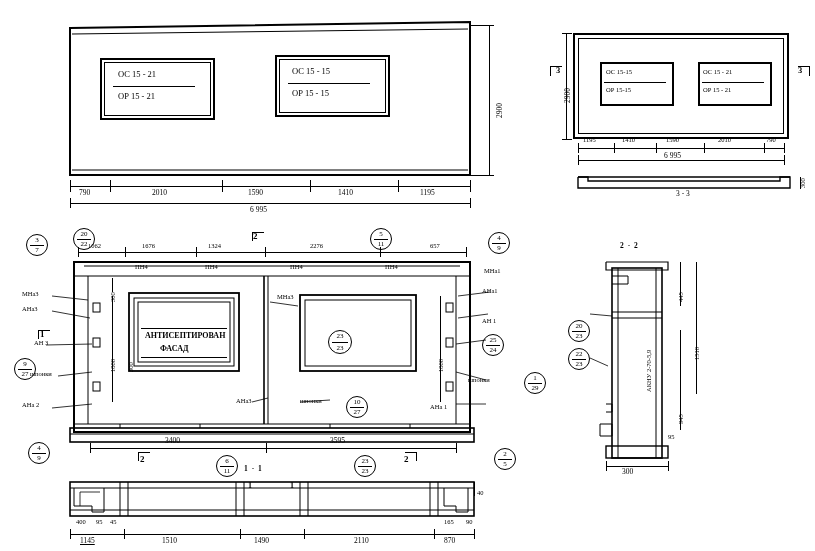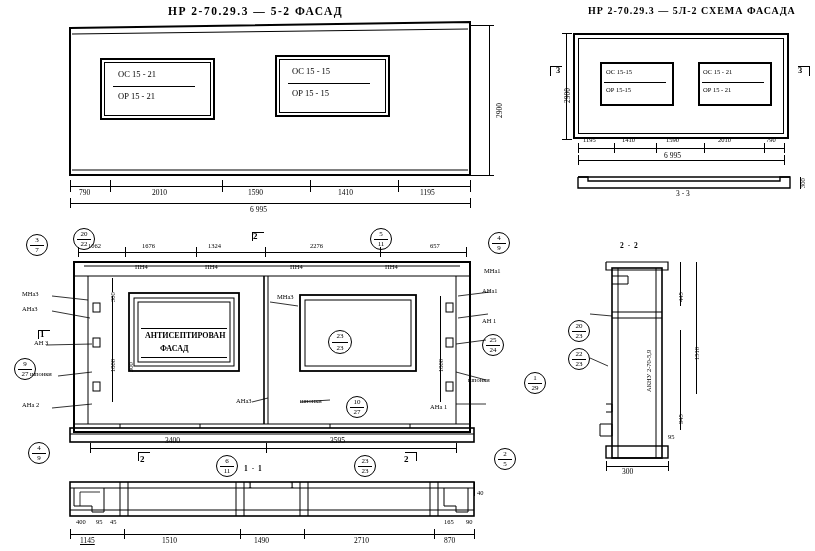--- a/index.html
+++ b/index.html
@@ -23,22 +23,20 @@
   .circ .n2{position:absolute;left:0;right:0;bottom:1px;font-size:7px;}
   .circ .div{position:absolute;left:3px;right:3px;top:50%;height:1px;background:#000;}
   .rot{transform-origin:0 0;}
   svg{position:absolute;left:0;top:0;overflow:visible;}
 </style>
 </head>
 <body>
 
 <div class="sheet">
 
-  <div class="t ttl" style="left:168px;top:6px;">НР 2-70.29.3 — 5-2   ФАСАД</div>
-  <div class="t ttl" style="left:588px;top:6px;font-size:10px;letter-spacing:1px;">НР 2-70.29.3 — 5Л-2  СХЕМА ФАСАДА</div>
 
   <svg width="815" height="551">
     <polygon points="70,28 470,22 470,175 70,175" fill="none" stroke="#000" stroke-width="2"></polygon>
 
     <line x1="72" y1="34" x2="468" y2="29" stroke="#000" stroke-width="1"></line>
     <line x1="72" y1="170" x2="468" y2="170" stroke="#000" stroke-width="1"></line>
   </svg>
 
   <div class="bx2" style="left:100px;top:58px;width:115px;height:62px;"></div>
   <div class="bx" style="left:104px;top:62px;width:107px;height:54px;"></div>
@@ -379,21 +377,21 @@
   <div class="ln v" style="left:70px;top:529px;height:10px;"></div>
   <div class="ln v" style="left:124px;top:529px;height:10px;"></div>
   <div class="ln v" style="left:240px;top:529px;height:10px;"></div>
   <div class="ln v" style="left:304px;top:529px;height:10px;"></div>
   <div class="ln v" style="left:434px;top:529px;height:10px;"></div>
   <div class="ln v" style="left:474px;top:529px;height:10px;"></div>
 
   <div class="t sm" style="left:80px;top:537px;text-decoration:underline;">1145</div>
   <div class="t sm" style="left:162px;top:537px;">1510</div>
   <div class="t sm" style="left:254px;top:537px;">1490</div>
-  <div class="t sm" style="left:354px;top:537px;">2710</div>
+  <div class="t sm" style="left:354px;top:537px;">2110</div>
   <div class="t sm" style="left:444px;top:537px;">870</div>
 
   <div class="t sm" style="left:620px;top:242px;font-weight:bold;letter-spacing:1px;">2 - 2</div>
 
   <svg width="815" height="551">
 
     <rect x="612" y="268" width="50" height="190" fill="none" stroke="#000" stroke-width="1.6"></rect>
     <line x1="618" y1="268" x2="618" y2="458" stroke="#000" stroke-width="1"></line>
     <line x1="656" y1="268" x2="656" y2="458" stroke="#000" stroke-width="1"></line>
 

